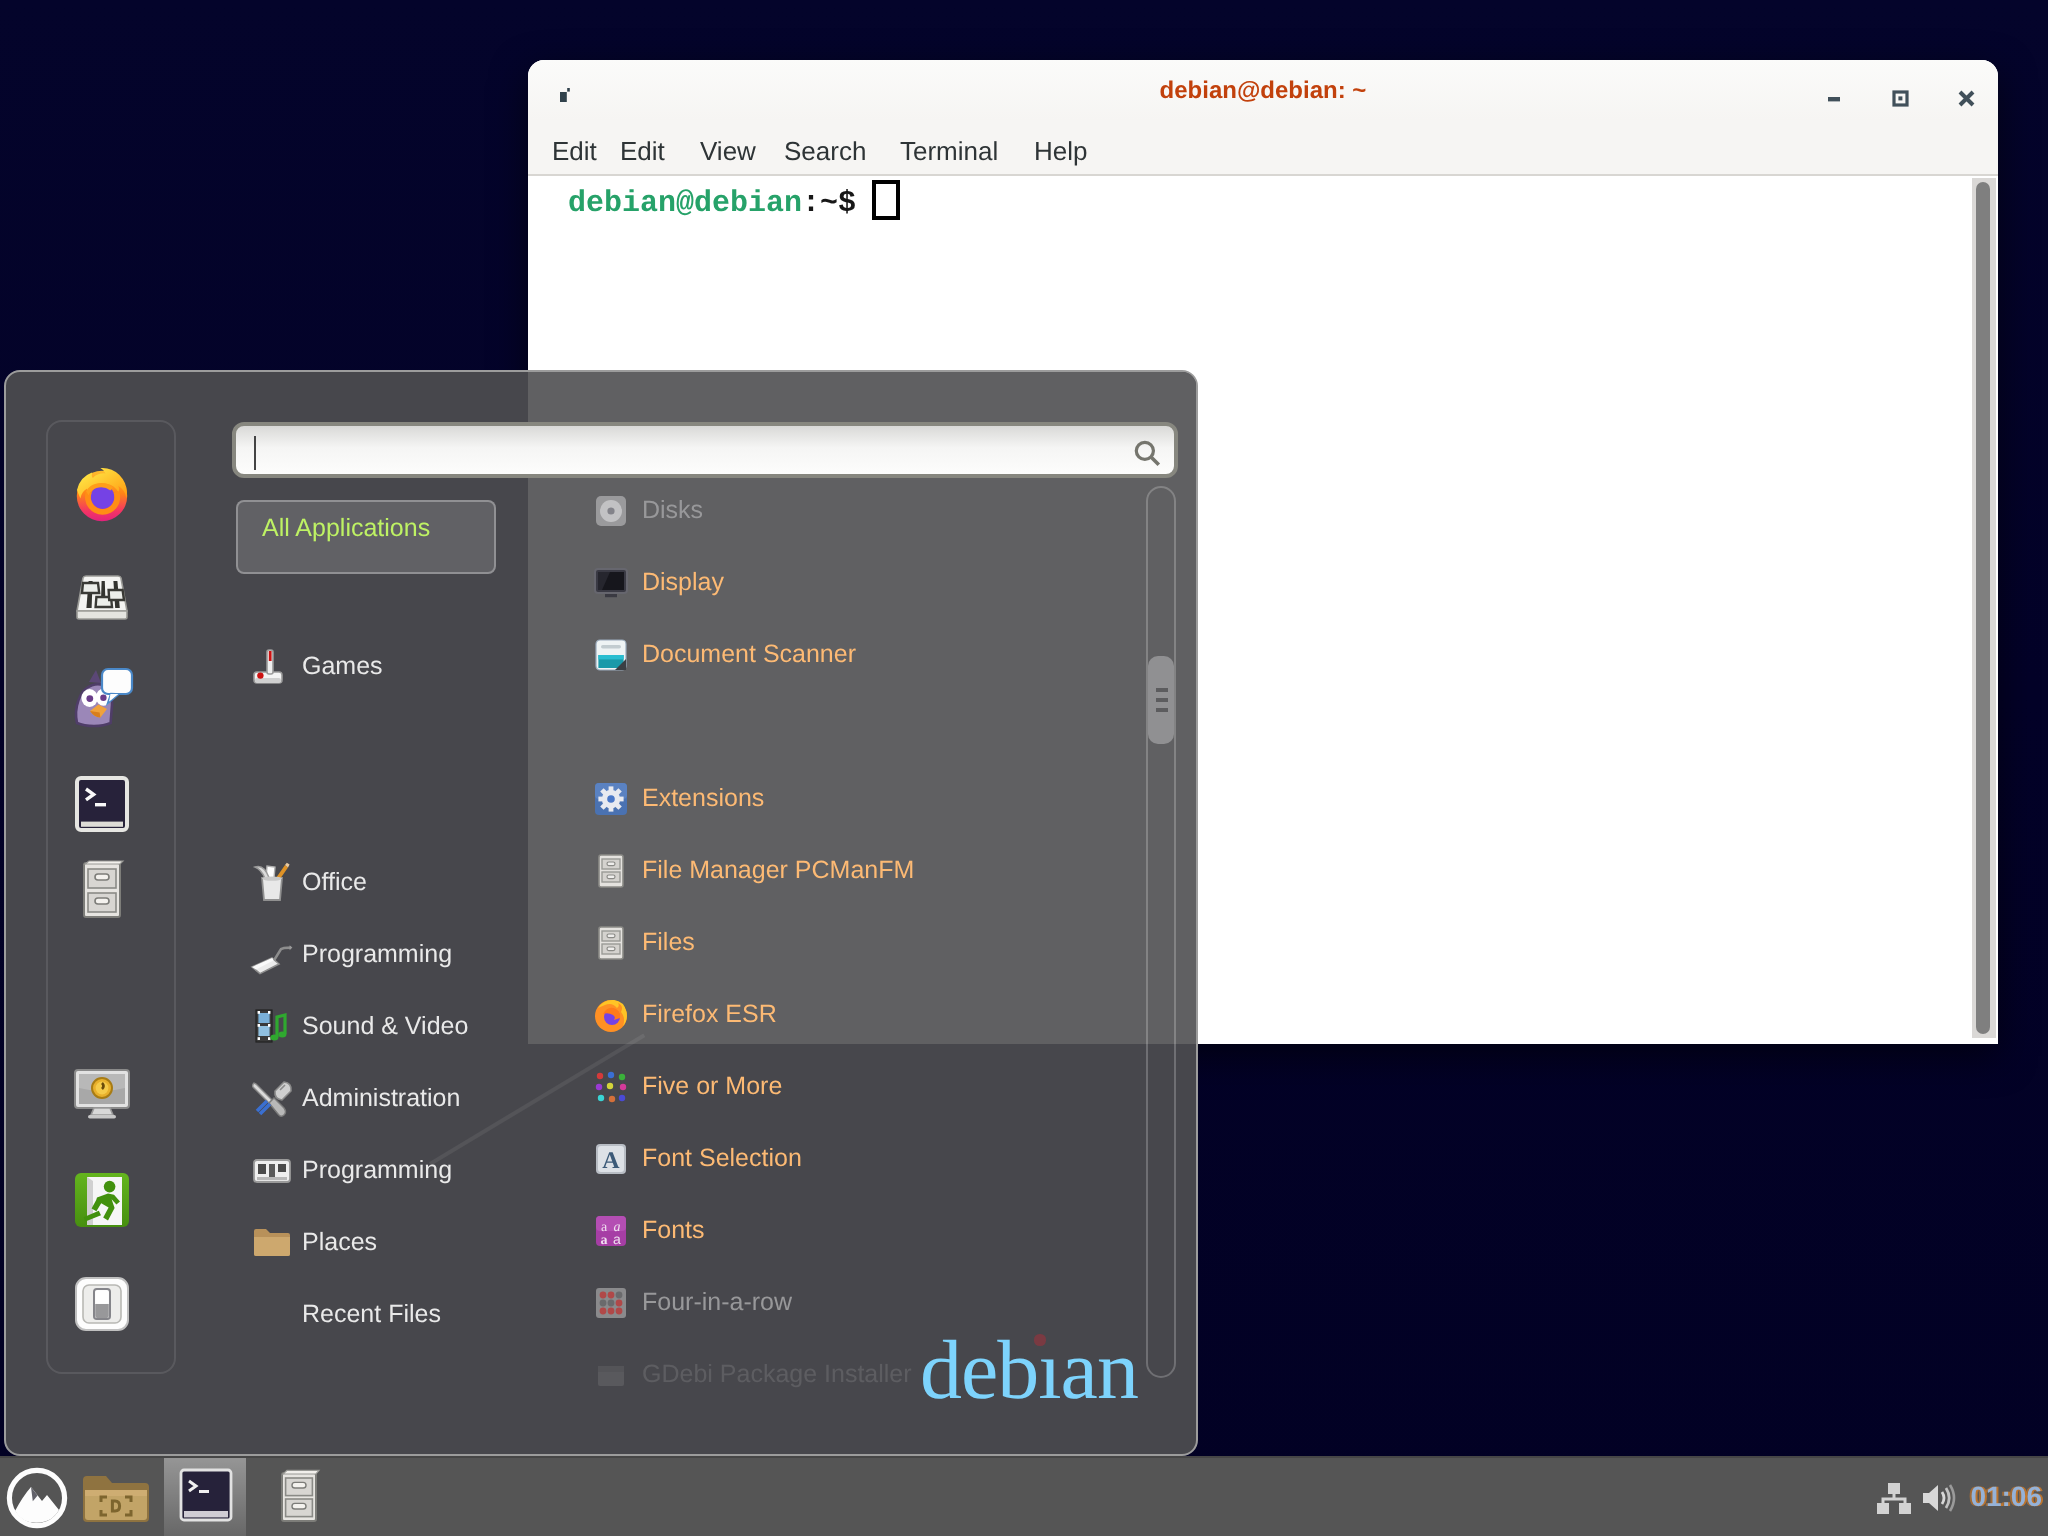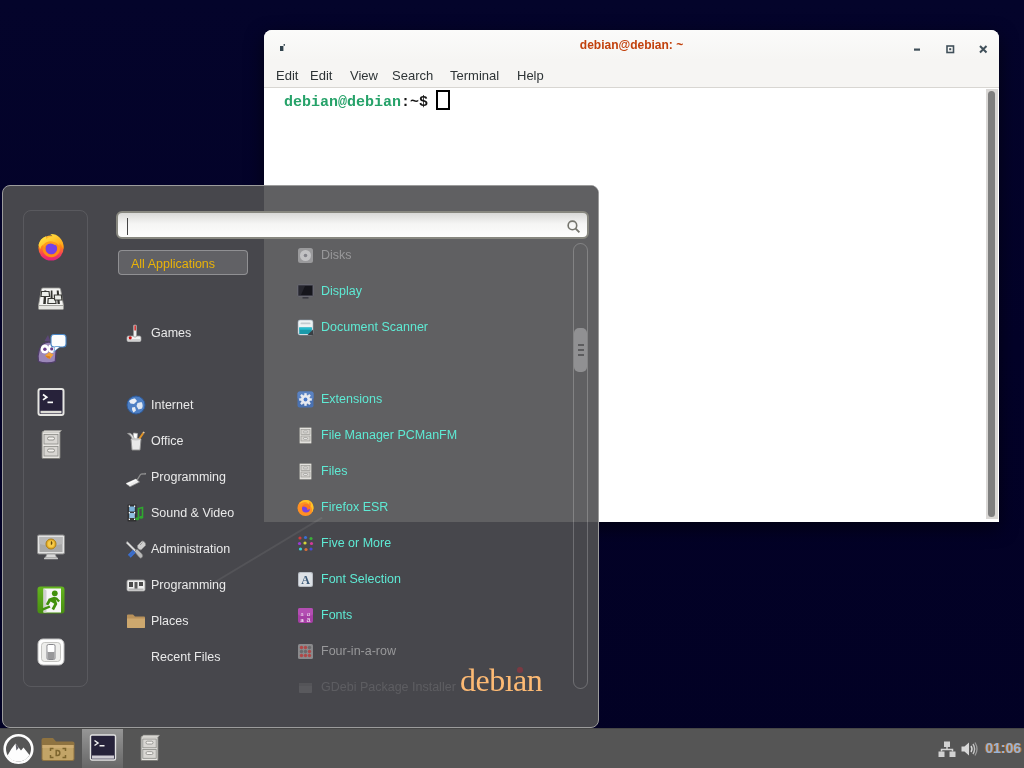--- a/index.html
+++ b/index.html
@@ -30,39 +30,39 @@
           vertical-align:-4.5px; margin-left:8px; }
 
   
   #menu { left:2px; top:185px; width:597px; height:543px; background:#47474c;
           border:1px solid #9c9c9c; border-radius:8px; }
   #mlight { position:absolute; left:261px; top:0px; right:0px; height:336px;
           background:#606062; border-radius:0 7px 0 0; }
   #streak { position:absolute; left:212px; top:395px; width:125px; height:2px;
           background:rgba(255,255,255,.07); transform:rotate(-31deg); transform-origin:left center; }
   #wmark { position:absolute; left:457px; top:476px; font-family:"Liberation Serif",serif;
-          font-size:32px; color:#fdba74; letter-spacing:-.5px; }
+          font-size:42px; color:#7dd3fc; letter-spacing:-.5px; }
   #wdot { position:absolute; left:514px; top:481px; width:5.5px; height:5.5px;
           border-radius:50%; background:#7a3a42; }
   #sidebar { position:absolute; left:20px; top:24px; width:65px; height:477px;
           border:1px solid rgba(255,255,255,.10); border-radius:8px; }
   .sic { position:absolute; left:32px; width:32px; height:32px; }
   #search { position:absolute; left:113px; top:25px; width:473px; height:28px;
           background:linear-gradient(180deg,#d9d9d7 0%,#f5f5f4 45%,#fdfdfc 100%);
           border:2px solid #87877f; border-radius:6px; }
   #caret { position:absolute; left:9px; top:5px; width:1.2px; height:17px; background:#444; }
   #sglass { position:absolute; right:6px; top:6px; }
-  #allapps { position:absolute; left:115px; top:64px; width:130px; height:25px;
+  #allapps { position:absolute; left:115px; top:64px; width:130px; height:37px;
           background:rgba(255,255,255,.14); border:1px solid rgba(255,255,255,.30);
-          border-radius:4px; color:#eab308; font-size:12.5px; line-height:26px;
+          border-radius:4px; color:#bef264; font-size:12.5px; line-height:26px;
           padding-left:12px; }
   .cat { position:absolute; left:120px; width:140px; height:24px; color:#e9e9e9; font-size:12.5px; }
   .cat .ci { position:absolute; left:2px; top:0px; width:22px; height:22px; }
   .cat .ct { position:absolute; left:28px; top:4px; }
-  .app { position:absolute; left:293px; width:280px; height:22px; color:#5eead4; font-size:12.5px; }
+  .app { position:absolute; left:293px; width:280px; height:22px; color:#fdba74; font-size:12.5px; }
   .app .ai { position:absolute; left:0px; top:1px; width:19px; height:19px; }
   .app .at { position:absolute; left:25px; top:3px; }
   .dim { color:#98989a; }
   #mscroll { position:absolute; left:570px; top:57px; width:15px; height:446px;
           border:1px solid rgba(255,255,255,.22); border-radius:8px; }
   #mthumb { position:absolute; left:0px; top:84px; width:13px; height:44px;
           background:#909092; border-radius:5px; }
   .grip { position:absolute; left:3.5px; width:6px; height:1.5px; background:#5c5c5e; }
 
   
@@ -216,30 +216,20 @@
   <div class="cat" style="top:136px">
       <span class="ci"><svg width="22" height="22" viewBox="0 0 22 22">
       <rect x="2" y="14" width="14" height="5.5" rx="1.5" fill="#f4f4f4" stroke="#9a9a9a" stroke-width=".8"></rect>
       <rect x="2.5" y="17" width="13" height="2.5" rx="1" fill="#d0d0d0"></rect>
       <rect x="8.5" y="3" width="3" height="12" rx="1" fill="#efefef" stroke="#9a9a9a" stroke-width=".8"></rect>
       <rect x="9.4" y="3.5" width="1.4" height="5" fill="#cc1111"></rect>
       <circle cx="5.2" cy="15.8" r="1.6" fill="#cc1111"></circle>
     </svg></span>
       <span class="ct">Games</span>
     </div>
-  <div class="cat" style="top:208px">
-      <span class="ci"><svg width="22" height="22" viewBox="0 0 22 22">
-      <circle cx="11" cy="11" r="9" fill="#4d7fc4"></circle>
-      <circle cx="11" cy="11" r="9" fill="none" stroke="#2d5a9a" stroke-width="1"></circle>
-      <path d="M4 7 Q7 4 10 4.5 L12 7 L9 10 L5.5 9.5 Z" fill="#e9eef5"></path>
-      <path d="M12.5 9 L16.5 8 Q18.5 11 17 14.5 L13.5 15.5 L11.5 12 Z" fill="#dfe7f2"></path>
-      <path d="M7 13.5 L10 13 L11 16.5 L8.5 18.5 Q6.5 16.5 7 13.5 Z" fill="#e4ebf4"></path>
-    </svg></span>
-      <span class="ct">Internet</span>
-    </div>
   <div class="cat" style="top:244px">
       <span class="ci"><svg width="22" height="22" viewBox="0 0 22 22">
       <path d="M6 9 L16 9 L15 20 L7 20 Z" fill="#e8e8e8" stroke="#909090" stroke-width=".9"></path>
       <path d="M8 9 L8.5 3 L12.5 3.5 L12 9 Z" fill="#fdfdfd" stroke="#b0b0b0" stroke-width=".7"></path>
       <path d="M13 9 L17.5 2.5 L19 3.8 L15 9.5 Z" fill="#e09326"></path>
       <path d="M17.5 2.5 L19 3.8 L19.8 2.3 L18.4 1.4 Z" fill="#e8c9a0"></path>
       <path d="M2.5 3.5 Q7 2 9.5 8.8 L7.5 9.2 Q5.5 4.5 2.5 3.5 Z" fill="#dcdcdc" stroke="#9a9a9a" stroke-width=".7"></path>
       <ellipse cx="11" cy="9.3" rx="5" ry="1.1" fill="#c9c9c9"></ellipse>
     </svg></span>
       <span class="ct">Office</span>

